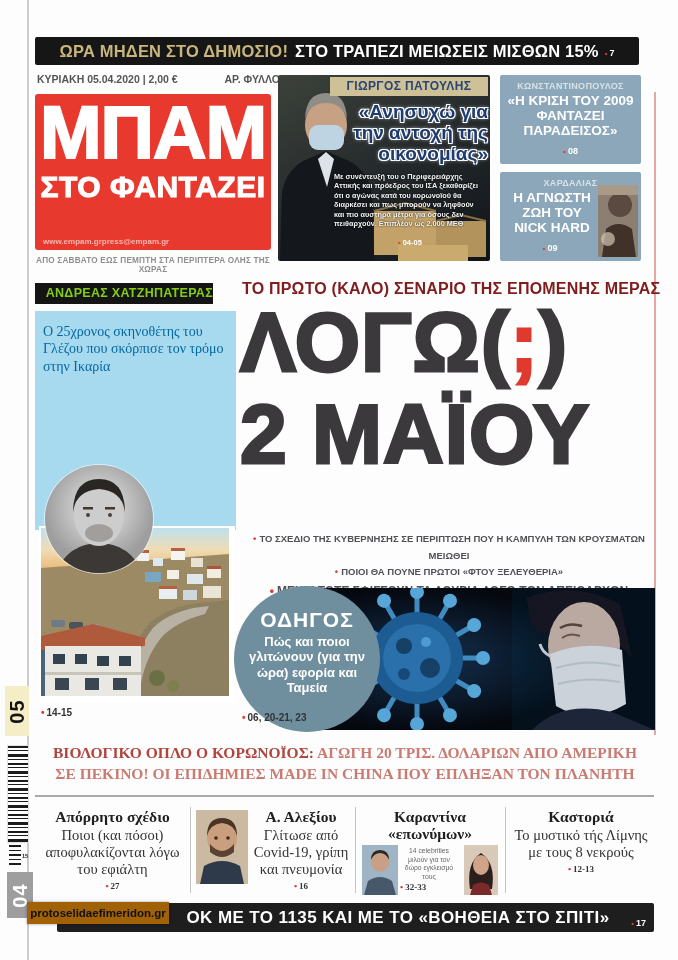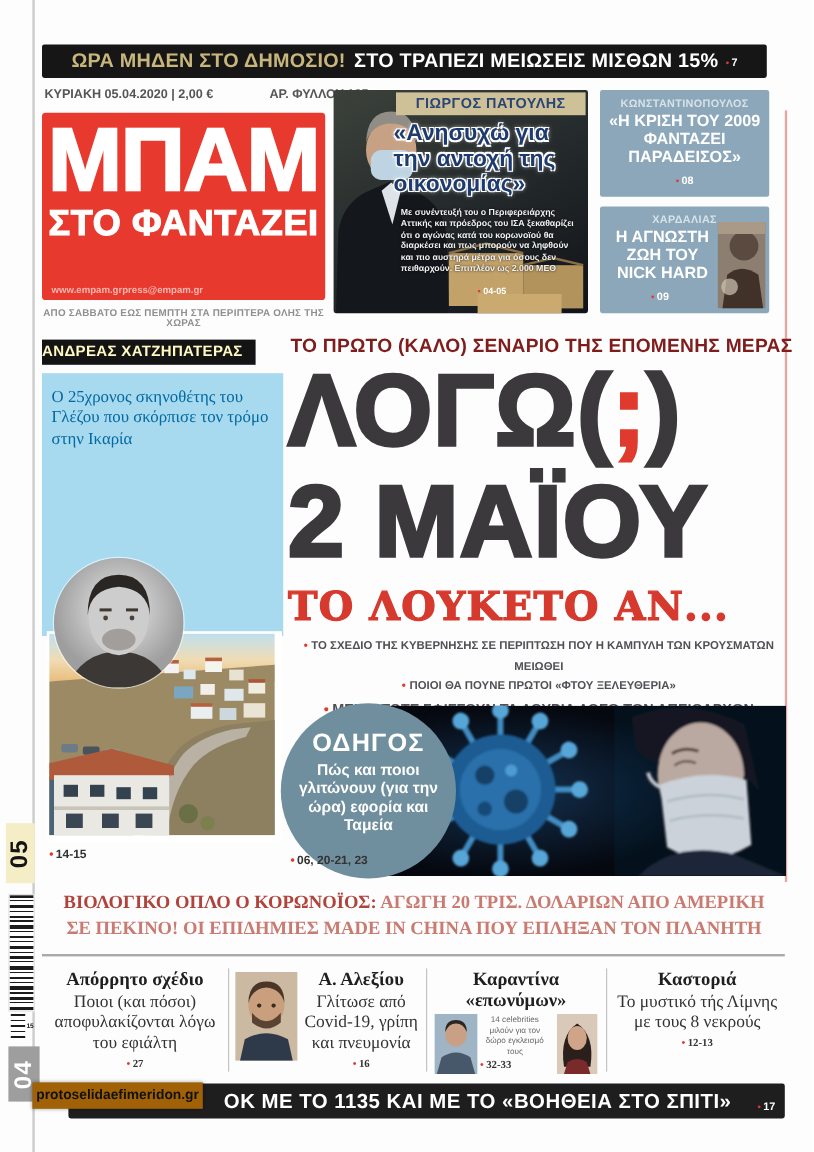--- a/index.html
+++ b/index.html
@@ -35,21 +35,21 @@
   #masthead .links{position:absolute;bottom:4px;left:8px;right:8px;display:flex;
                    font-size:8px;font-weight:700;color:#f7b6af;}
   #tagline{left:35px;top:256px;width:236px;text-align:center;font-size:8.2px;color:#8f8f8f;
            letter-spacing:.2px;font-weight:700;}
 
   
   #patoulis{left:278px;top:75px;width:212px;height:186px;border-radius:2px;overflow:hidden;
             background:linear-gradient(150deg,#3c423a 0%,#272c2e 45%,#101419 100%);}
   #patoulis .band{position:absolute;left:52px;top:2px;right:2px;height:19px;background:#cfc197;
                   color:#2a4573;font-size:12px;font-weight:700;text-align:center;line-height:19px;letter-spacing:.4px;}
-  #patoulis .quote{position:absolute;left:50px;top:27px;right:2px;text-align:left;color:#1e3b70;
+  #patoulis .quote{position:absolute;left:50px;top:27px;right:2px;text-align:right;color:#1e3b70;
                    font-weight:700;font-size:19px;line-height:1.1;
                    text-shadow:-1px -1px 0 #fff,1px -1px 0 #fff,-1px 1px 0 #fff,1px 1px 0 #fff,0 0 4px #fff;}
   #patoulis .body{position:absolute;left:56px;top:97px;right:5px;color:#f2f2f2;font-size:7.3px;
                   line-height:1.3;font-weight:600;text-shadow:0 0 2px rgba(0,0,0,.9);text-align:left;}
   #patoulis .pref{position:absolute;left:120px;top:163px;font-size:7.5px;color:#fff;}
   #patoulis .pref .n{color:#fff;}
 
   
   .bluebox{width:141px;height:89px;background:#8ba7b9;border-radius:2px;overflow:hidden;text-align:center;}
   #box-kon{left:500px;top:75px;}
@@ -57,22 +57,22 @@
   .bluebox .lbl{margin-top:6px;color:#d7e2e9;font-size:9px;font-weight:700;letter-spacing:.3px;}
   .bluebox .ttl{margin-top:2px;padding:0 6px;color:#fff;font-size:13.5px;font-weight:700;line-height:1.12;}
   .bluebox .pgref{display:block;margin-top:2px;}
   .bluebox .pgref .b{font-size:8px;} .bluebox .pgref .n{color:#fff;font-size:9px;}
   #box-char .ttl{width:96px;padding:0 0 0 4px;}
   #box-char .pgref{width:100px;}
   #char-photo{position:absolute;right:3px;top:13px;width:40px;height:72px;border-radius:1px;}
 
   
   #leftcol{left:35px;top:283px;width:201px;height:445px;}
-  #leftcol .hdr{position:absolute;left:0;top:0;width:178px;height:21px;background:#141414;color:#fef9c3;
-                font-size:12.5px;font-weight:700;text-align:left;line-height:21px;letter-spacing:.3px;}
+  #leftcol .hdr{position:absolute;left:0;top:0;width:178px;height:21px;background:#141414;color:#84cc16;
+                font-size:12.5px;font-weight:700;text-align:right;line-height:21px;letter-spacing:.3px;}
   #leftcol .card{position:absolute;left:0;top:28px;width:201px;height:219px;background:#a7d9ef;}
   #leftcol .card .txt{margin:12px 8px 0;text-align:left;color:#0369a1;
                       font-family:"Liberation Serif",serif;font-size:14px;line-height:1.24;}
   #portrait{position:absolute;left:10px;top:182px;width:108px;height:108px;border-radius:50%;overflow:hidden;
             z-index:3;box-shadow:0 0 0 1px rgba(255,255,255,.6);}
   #village{position:absolute;left:4px;top:243px;width:192px;height:172px;background:#fff;padding:2px;z-index:2;}
   #leftcol .pgref{position:absolute;left:6px;top:424px;font-size:10px;}
 
   
   #main{left:240px;top:278px;width:418px;height:460px;}
@@ -290,21 +290,20 @@
         <circle cx="132" cy="158" r="6" fill="#7c7f4e"></circle>
       </svg>
     </div>
     <span class="pgref"><i class="b">•</i><b class="n">14-15</b></span>
   </div>
 
   <div class="abs" id="main">
     <div class="kicker">ΤΟ ΠΡΩΤΟ (ΚΑΛΟ) ΣΕΝΑΡΙΟ ΤΗΣ ΕΠΟΜΕΝΗΣ ΜΕΡΑΣ</div>
     <div class="hl" id="hl1"><span>ΛΟΓΩ</span><span>(</span><span class="q">;</span><span>)</span></div>
     <div class="hl" id="hl2">2 ΜΑΪΟΥ</div>
-    <div id="subhead">ΤΟ ΛΟΥΚΕΤΟ ΑΝ...</div>
     <div id="bullets">
       <div class="bl"><span class="b">•</span><span>ΤΟ ΣΧΕΔΙΟ ΤΗΣ ΚΥΒΕΡΝΗΣΗΣ ΣΕ ΠΕΡΙΠΤΩΣΗ ΠΟΥ Η ΚΑΜΠΥΛΗ ΤΩΝ ΚΡΟΥΣΜΑΤΩΝ ΜΕΙΩΘΕΙ</span></div>
       <div class="bl"><span class="b">•</span><span>ΠΟΙΟΙ ΘΑ ΠΟΥΝΕ ΠΡΩΤΟΙ «ΦΤΟΥ ΞΕΛΕΥΘΕΡΙΑ»</span></div>
       <div class="bl big"><span class="b">•</span><span>ΜΕΧΡΙ ΤΟΤΕ ΣΦΙΓΓΟΥΝ ΤΑ ΛΟΥΡΙΑ ΛΟΓΩ ΤΩΝ ΑΠΕΙΘΑΡΧΩΝ</span></div>
     </div>
     <div id="guide">
       <div class="gt">ΟΔΗΓΟΣ</div>
       <div class="gx">Πώς και ποιοι γλιτώνουν (για την ώρα) εφορία και Ταμεία</div>
     </div>
     <span class="pgref" id="guide-ref"><i class="b">•</i><b class="n">06, 20-21, 23</b></span>

